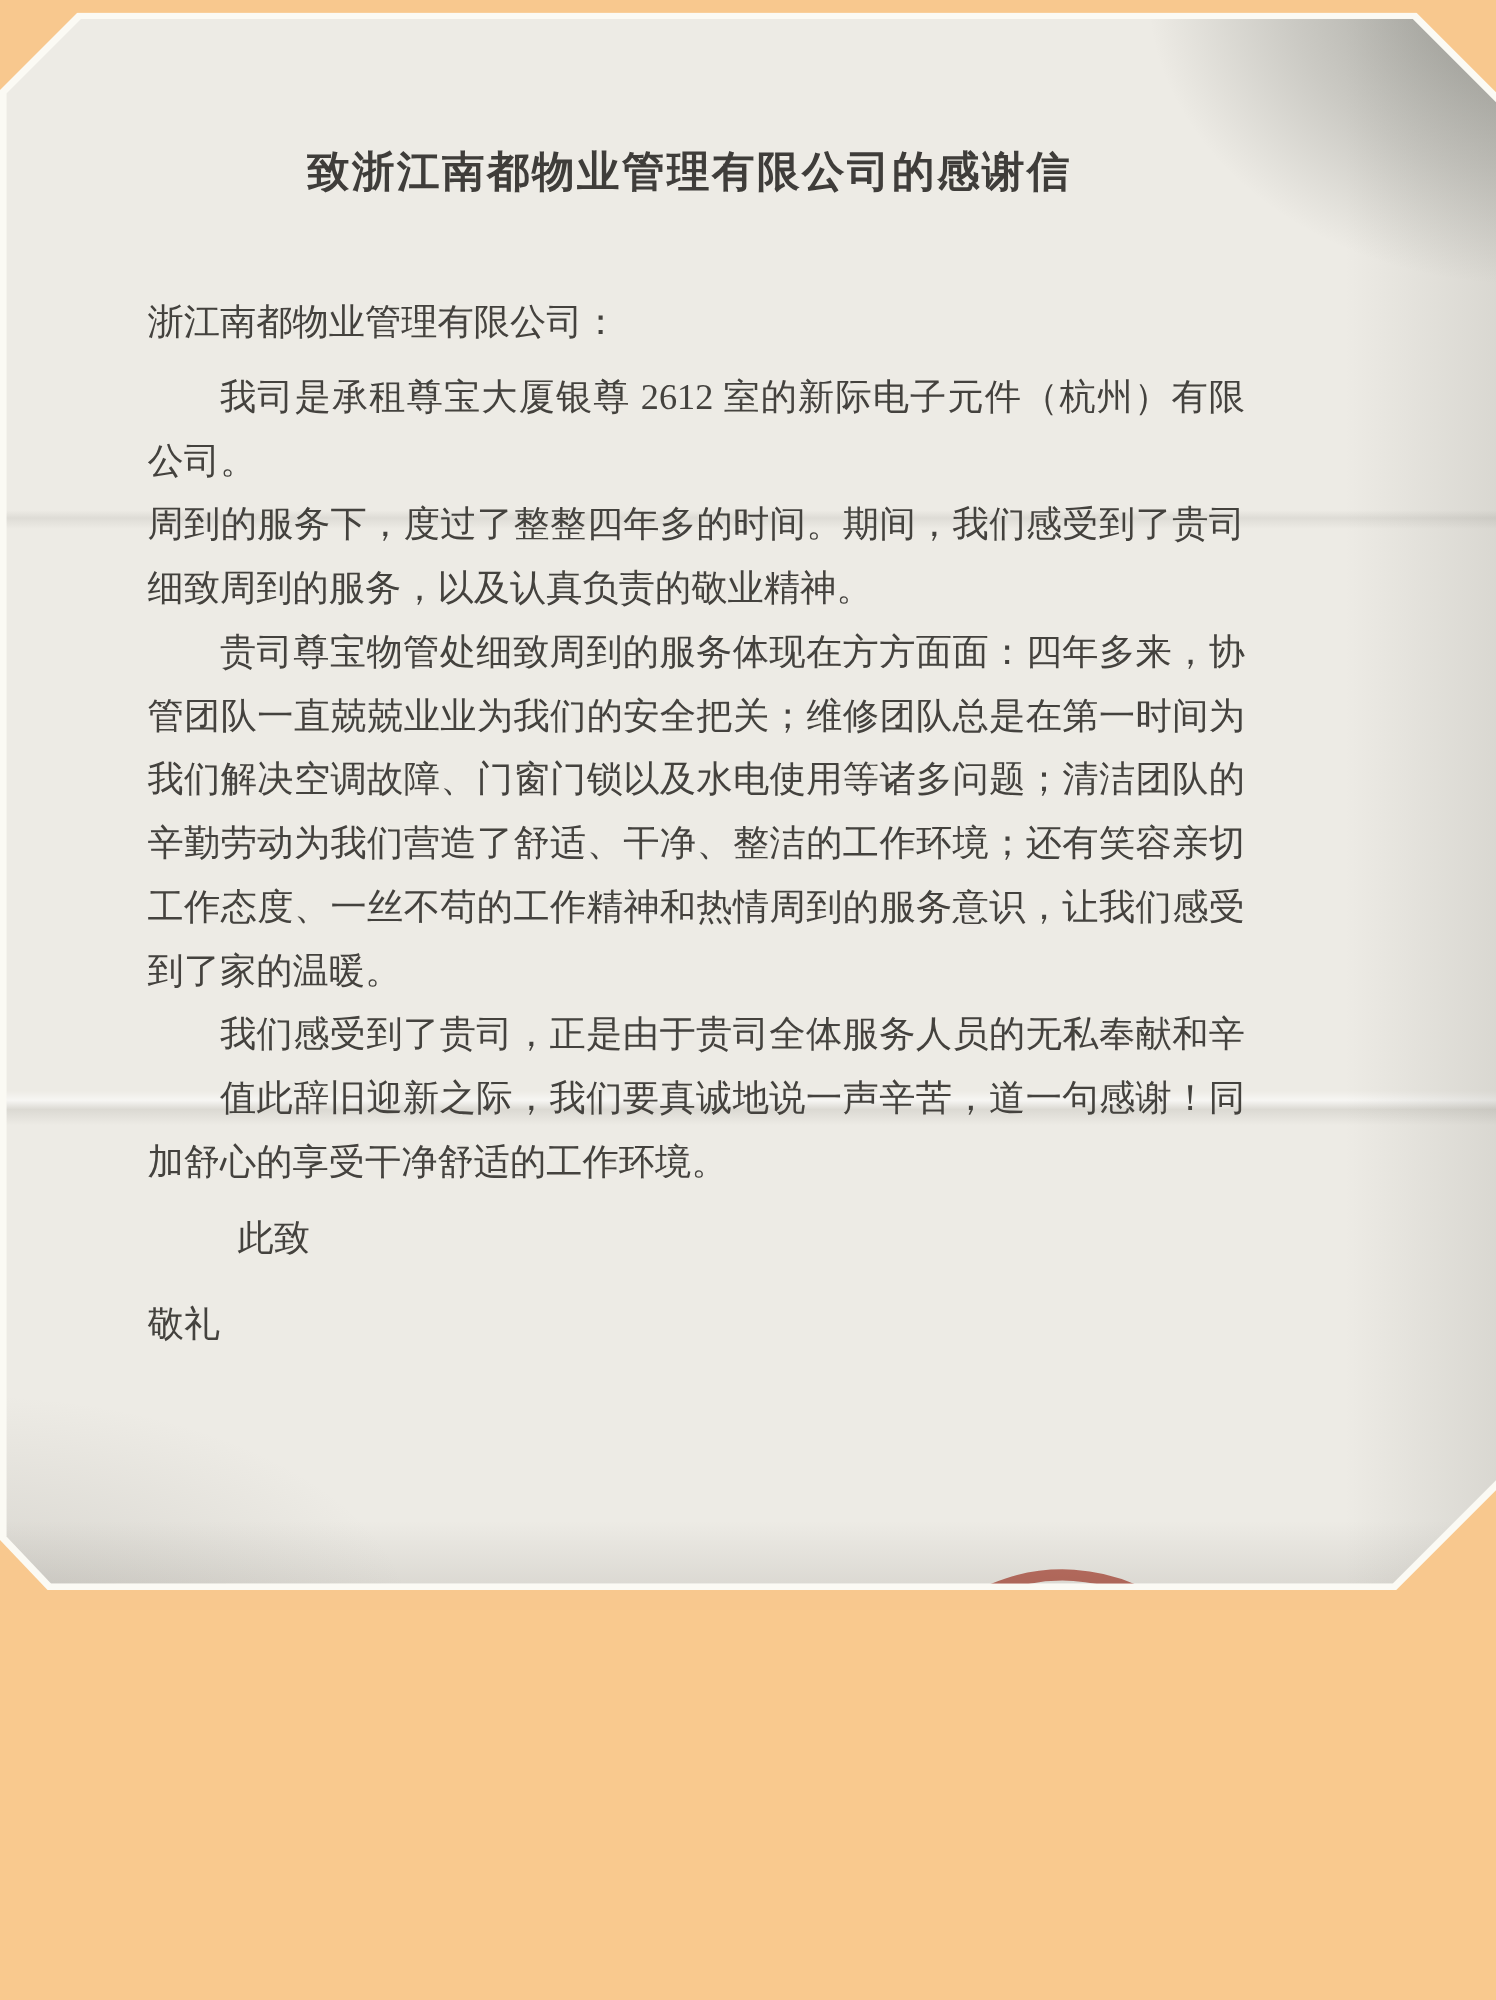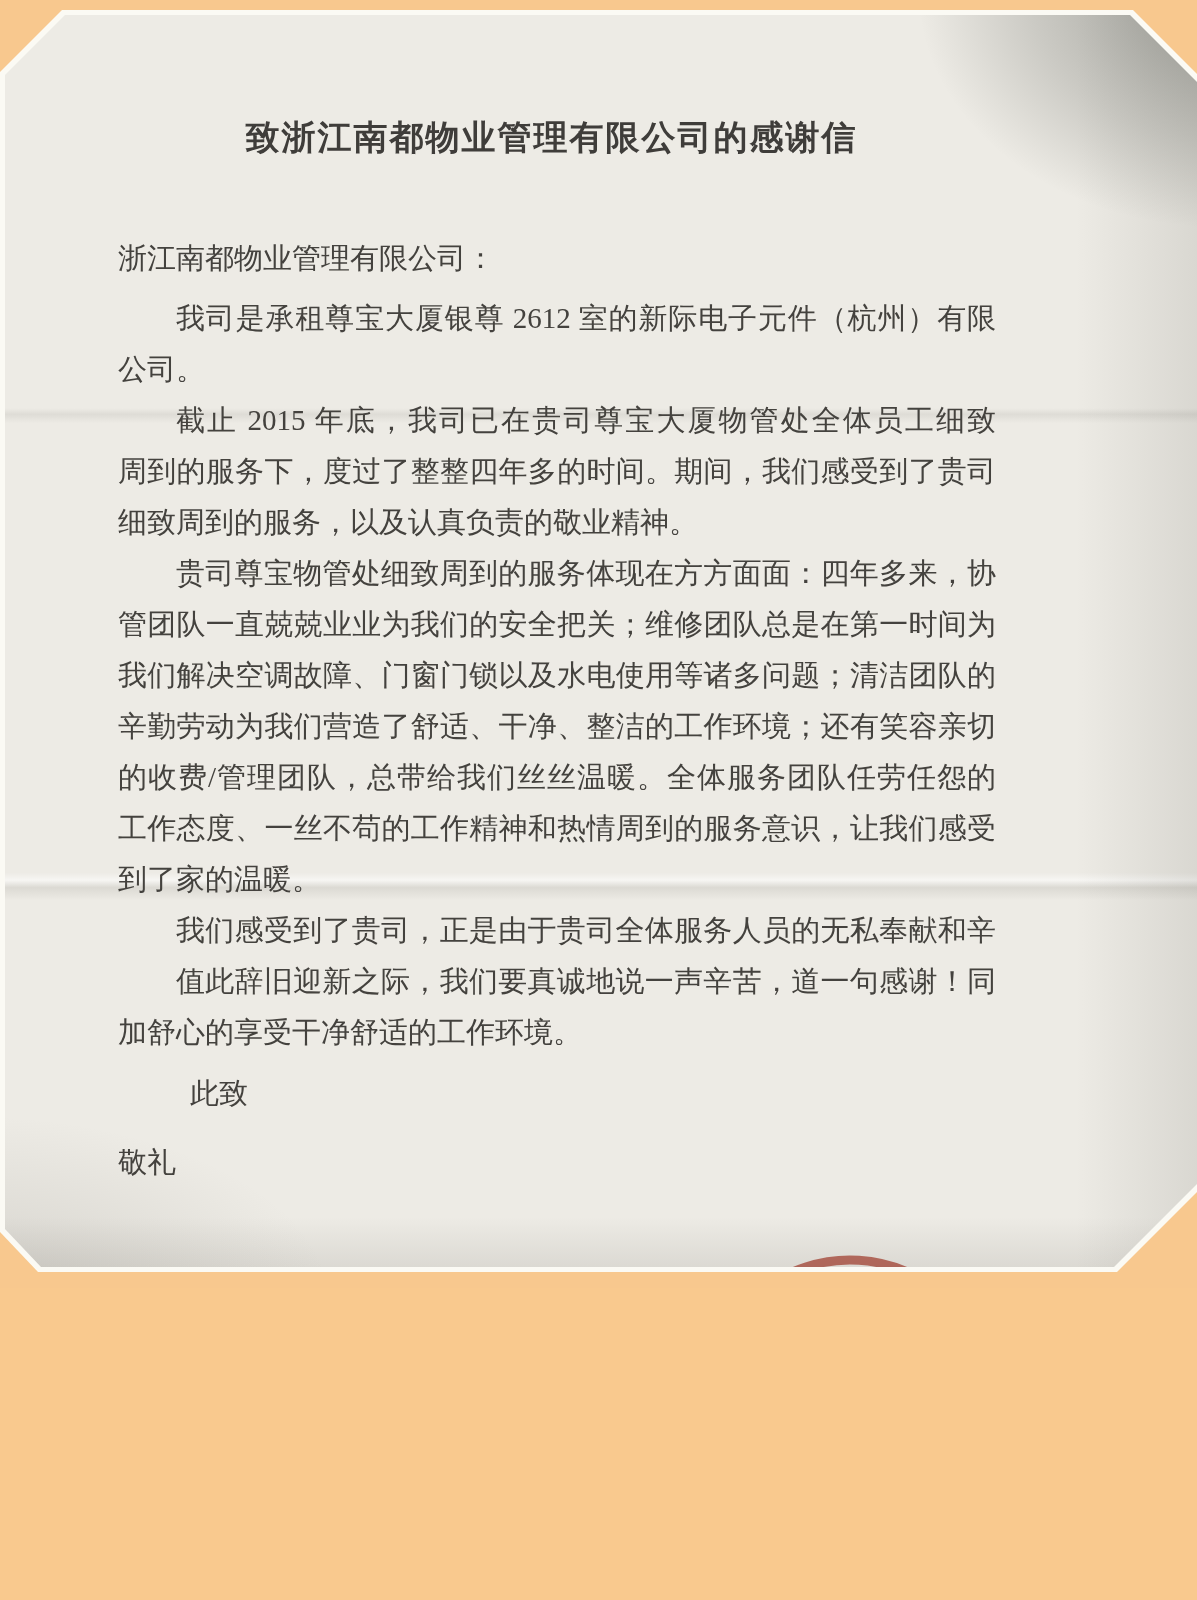--- a/index.html
+++ b/index.html
@@ -83,28 +83,26 @@
 <div class="stage">
   <div class="photo-border">
     <div class="paper">
 
       <div class="title">致浙江南都物业管理有限公司的感谢信</div>
 
       <div class="body">
         <div class="ln gap-after">浙江南都物业管理有限公司：</div>
         <div class="ln ind fill">我司是承租尊宝大厦银尊 2612 室的新际电子元件（杭州）有限</div>
         <div class="ln">公司。</div>
-        <div class="ln ind fill">截止 2015 年底，我司已在贵司尊宝大厦物管处全体员工细致</div>
         <div class="ln fill">周到的服务下，度过了整整四年多的时间。期间，我们感受到了贵司</div>
         <div class="ln">细致周到的服务，以及认真负责的敬业精神。</div>
         <div class="ln ind fill">贵司尊宝物管处细致周到的服务体现在方方面面：四年多来，协</div>
         <div class="ln fill">管团队一直兢兢业业为我们的安全把关；维修团队总是在第一时间为</div>
         <div class="ln fill">我们解决空调故障、门窗门锁以及水电使用等诸多问题；清洁团队的</div>
         <div class="ln fill">辛勤劳动为我们营造了舒适、干净、整洁的工作环境；还有笑容亲切</div>
-        <div class="ln fill">的收费/管理团队，总带给我们丝丝温暖。全体服务团队任劳任怨的</div>
         <div class="ln fill">工作态度、一丝不苟的工作精神和热情周到的服务意识，让我们感受</div>
         <div class="ln">到了家的温暖。</div>
         <div class="ln ind fill">我们感受到了贵司，正是由于贵司全体服务人员的无私奉献和辛</div>
         <div class="ln ind fill">值此辞旧迎新之际，我们要真诚地说一声辛苦，道一句感谢！同</div>
         <div class="ln">加舒心的享受干净舒适的工作环境。</div>
         <div class="ln ind2 mt-sm">此致</div>
         <div class="ln mt-md">敬礼</div>
       </div>
 
       <div class="sig-company">新际电子元件（杭州）有限公司</div>

